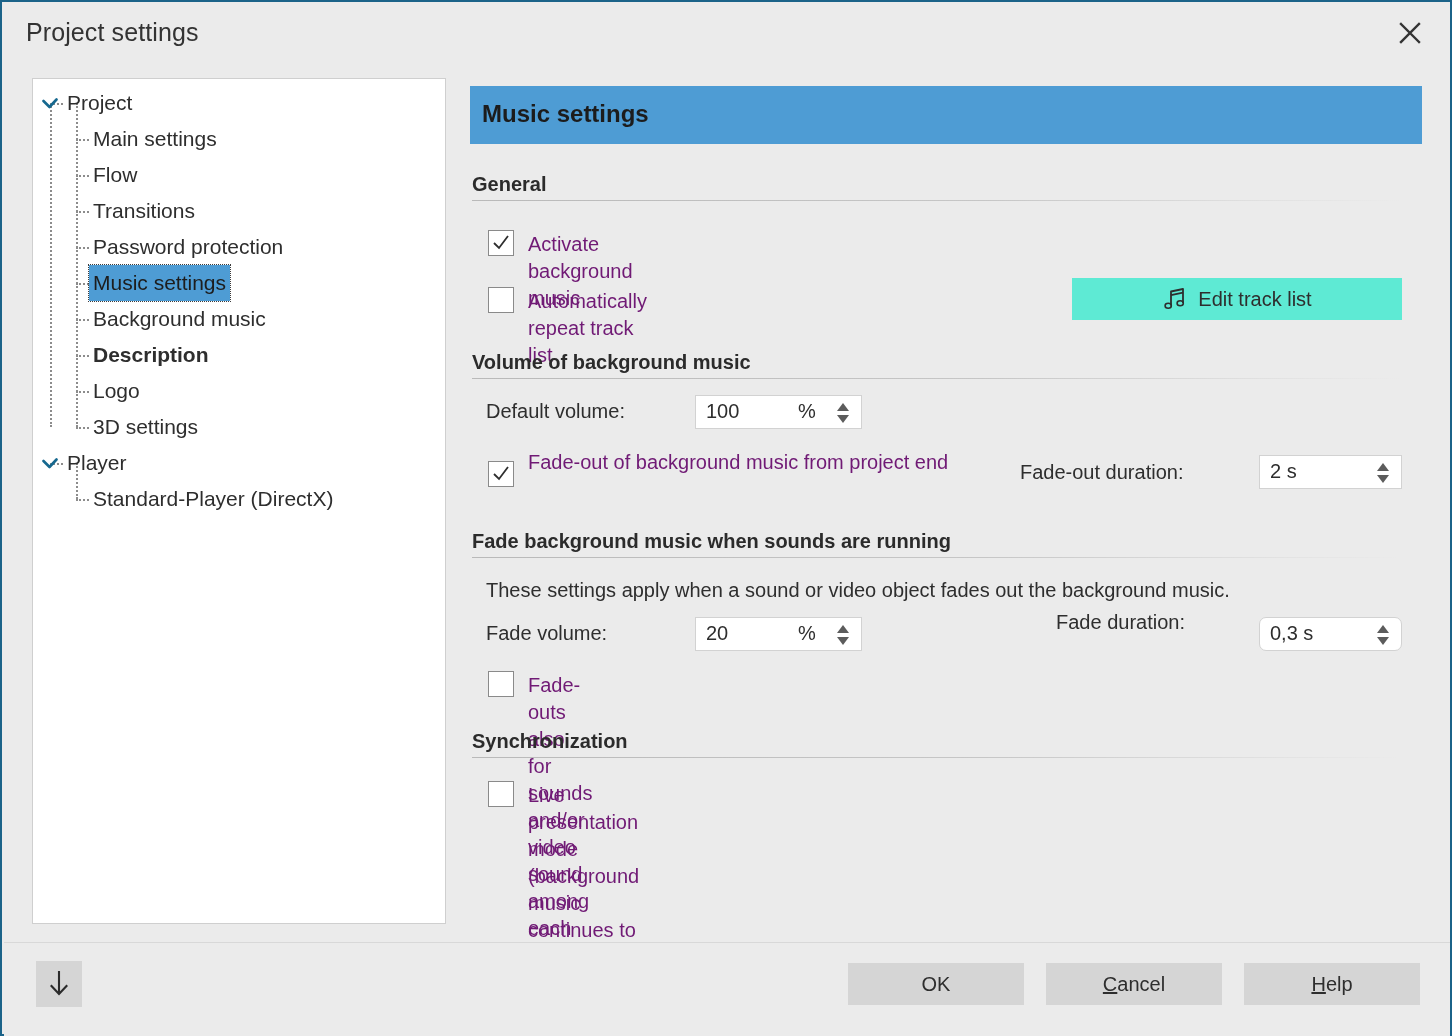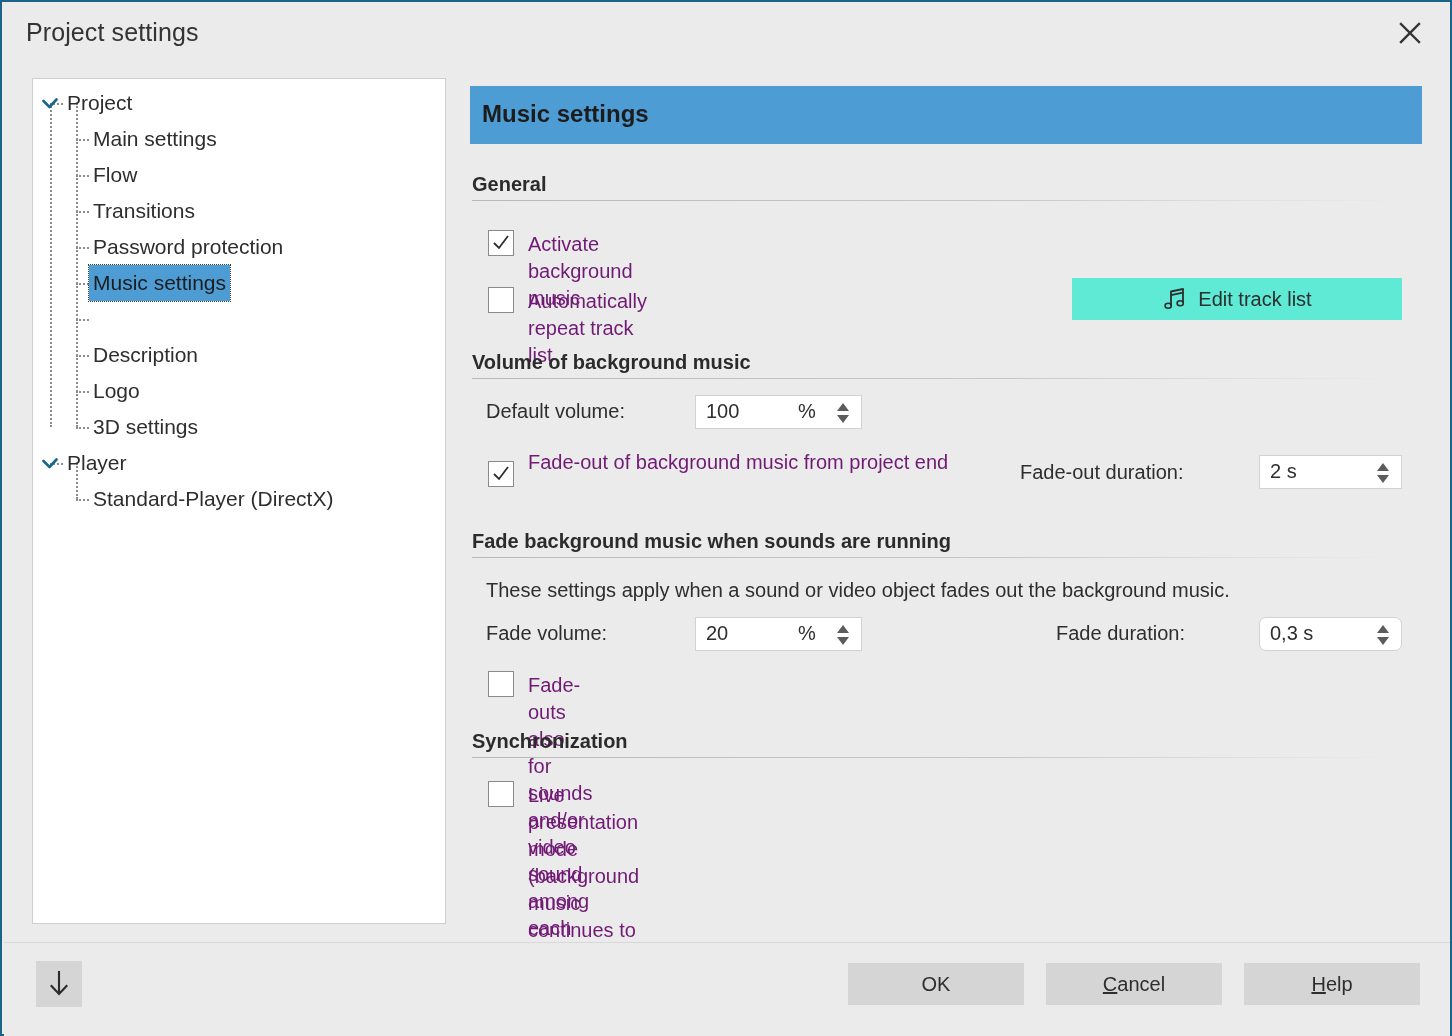--- a/index.html
+++ b/index.html
@@ -305,22 +305,23 @@
         <div class="tree-node level1" style="position: absolute; left: 0px; top: 150px; width: 412px;">
           <div class="elbow" style="left: 43px; top: 18px; width: 13px;"></div>
           <div class="tn-label">Password protection</div>
         </div>
         <div class="tree-node level1 selected" style="position: absolute; left: 0px; top: 186px; width: 412px;">
           <div class="elbow" style="left: 43px; top: 18px; width: 13px;"></div>
           <div class="tn-label">Music settings</div>
         </div>
         <div class="tree-node level1" style="position: absolute; left: 0px; top: 222px; width: 412px;">
           <div class="elbow" style="left: 43px; top: 18px; width: 13px;"></div>
-        </div>
-        <div class="tree-node level1" style="position: absolute; left: 0px; top: 258px; width: 412px;">
+          <div class="tn-label">Background music</div>
+        </div>
+        <div class="tree-node level1" style="position: absolute; left: 0px; top: 258px; width: 412px; font-weight: bold;">
           <div class="elbow" style="left: 43px; top: 18px; width: 13px;"></div>
           <div class="tn-label">Description</div>
         </div>
         <div class="tree-node level1" style="position: absolute; left: 0px; top: 294px; width: 412px;">
           <div class="elbow" style="left: 43px; top: 18px; width: 13px;"></div>
           <div class="tn-label">Logo</div>
         </div>
         <div class="tree-node level1" style="position: absolute; left: 0px; top: 330px; width: 412px;">
           <div class="elbow" style="left: 43px; top: 18px; width: 13px;"></div>
           <div class="tn-label">3D settings</div>
@@ -421,21 +422,21 @@
       <div class="val">20</div>
       <div class="unit" style="left:102px;">%</div>
       <div class="arrows" style="left:138px;">
         <svg width="18" height="26" viewBox="0 0 18 26">
           <path d="M9 3 L15 11 L3 11 Z" fill="#5c5c5c"></path>
           <path d="M9 23 L15 15 L3 15 Z" fill="#5c5c5c"></path>
         </svg>
       </div>
     </div>
 
-    <div class="field-label" style="left:586px; top:544px;">Fade duration:</div>
+    <div class="field-label" style="left:586px; top:533px;">Fade duration:</div>
     <div class="spin" style="left:789px; top:539px; width:143px;border-radius:7px;">
       <div class="val">0,3 s</div>
       <div class="arrows" style="left:114px;">
         <svg width="18" height="26" viewBox="0 0 18 26">
           <path d="M9 3 L15 11 L3 11 Z" fill="#5c5c5c"></path>
           <path d="M9 23 L15 15 L3 15 Z" fill="#5c5c5c"></path>
         </svg>
       </div>
     </div>
 

